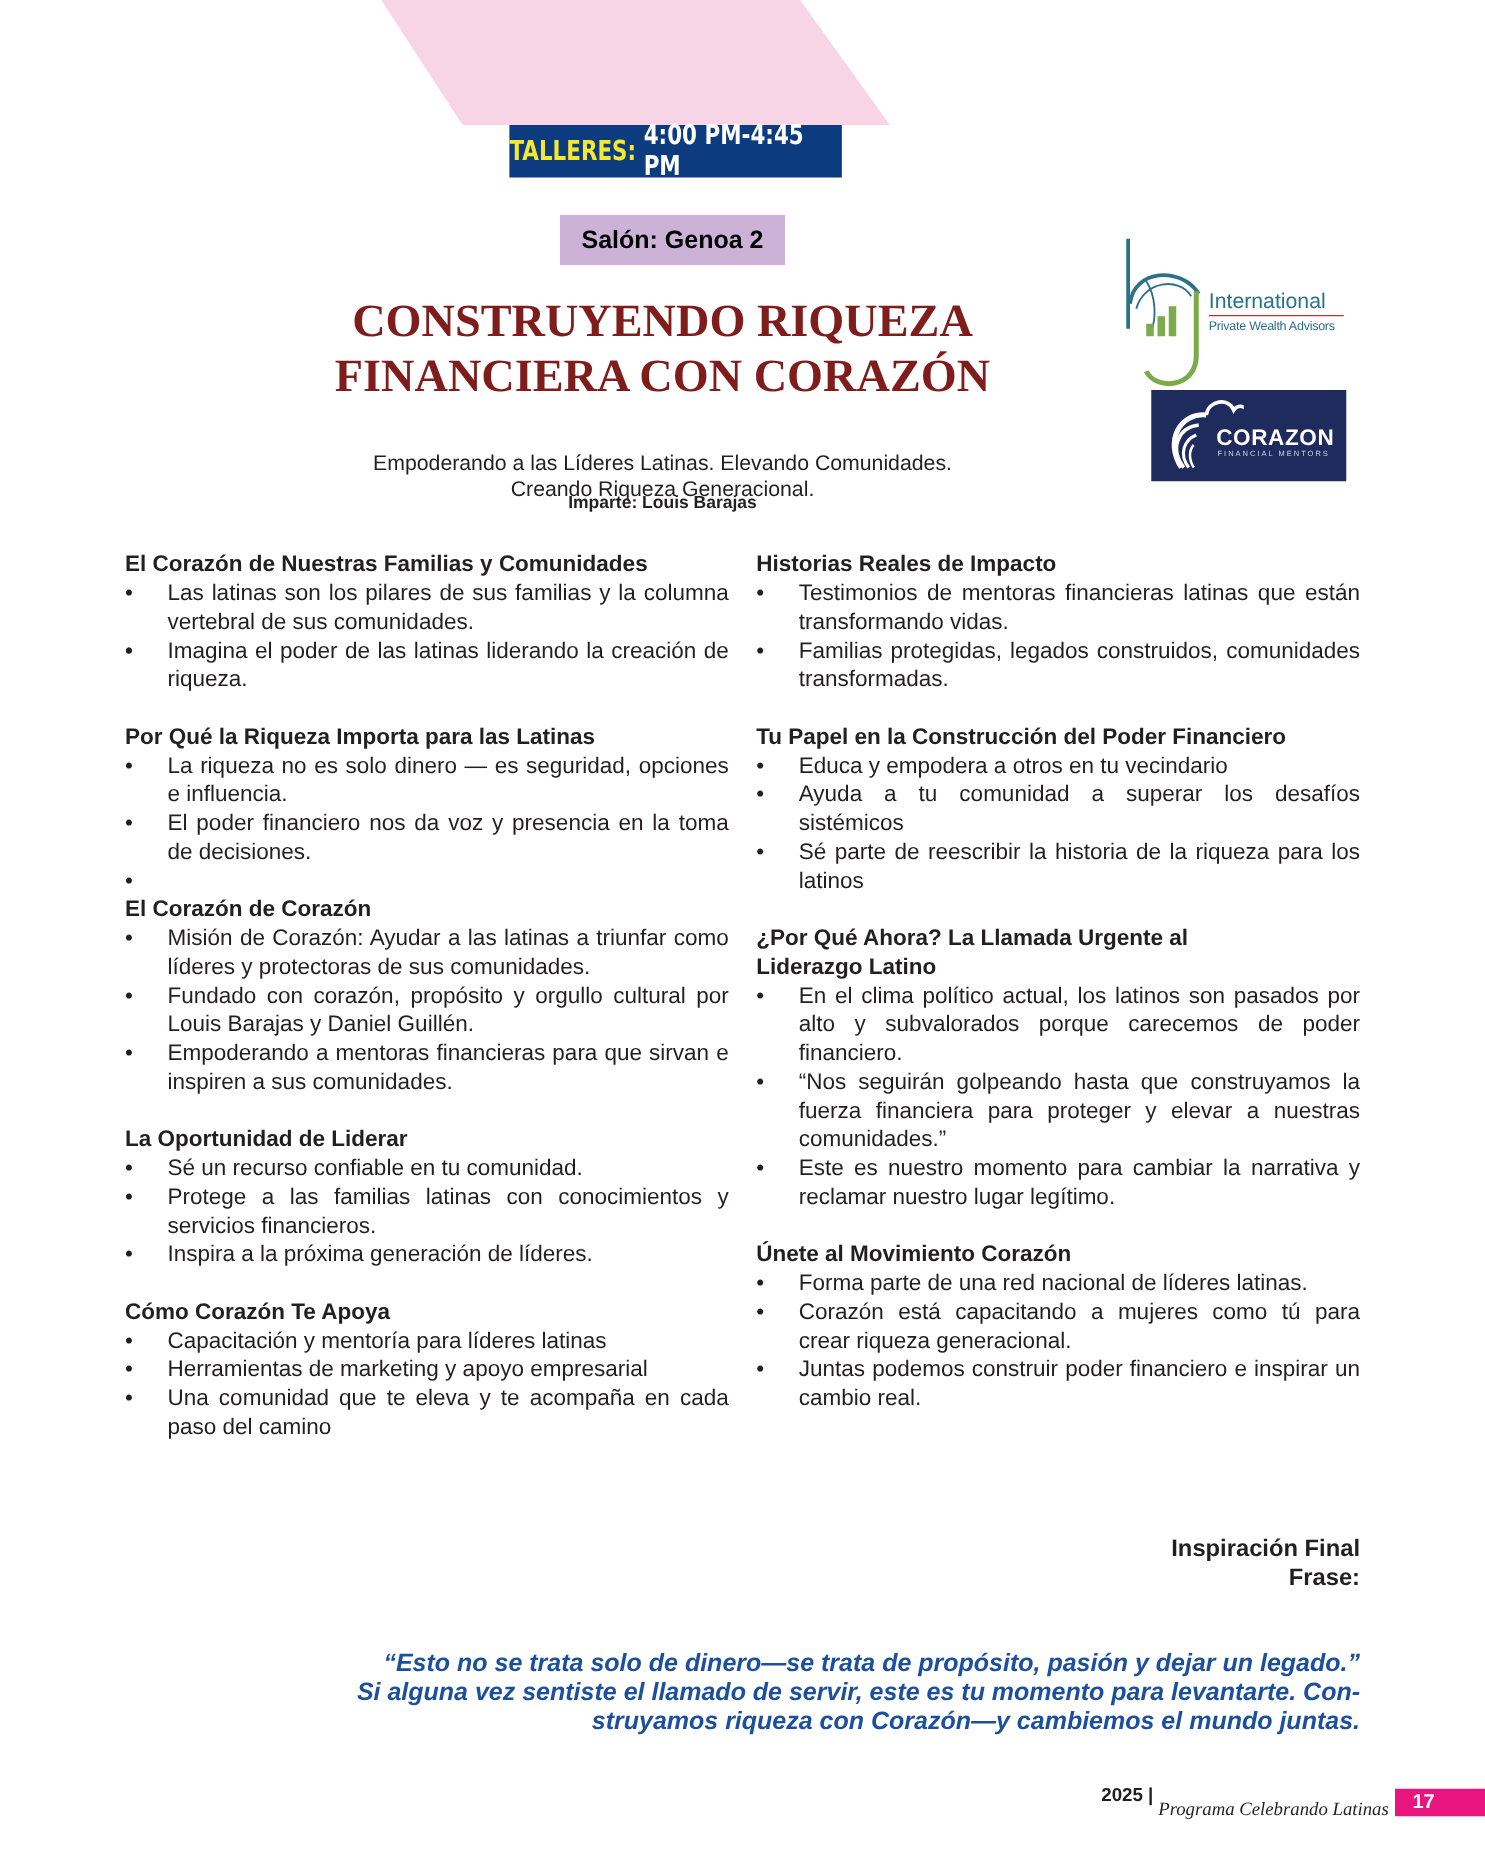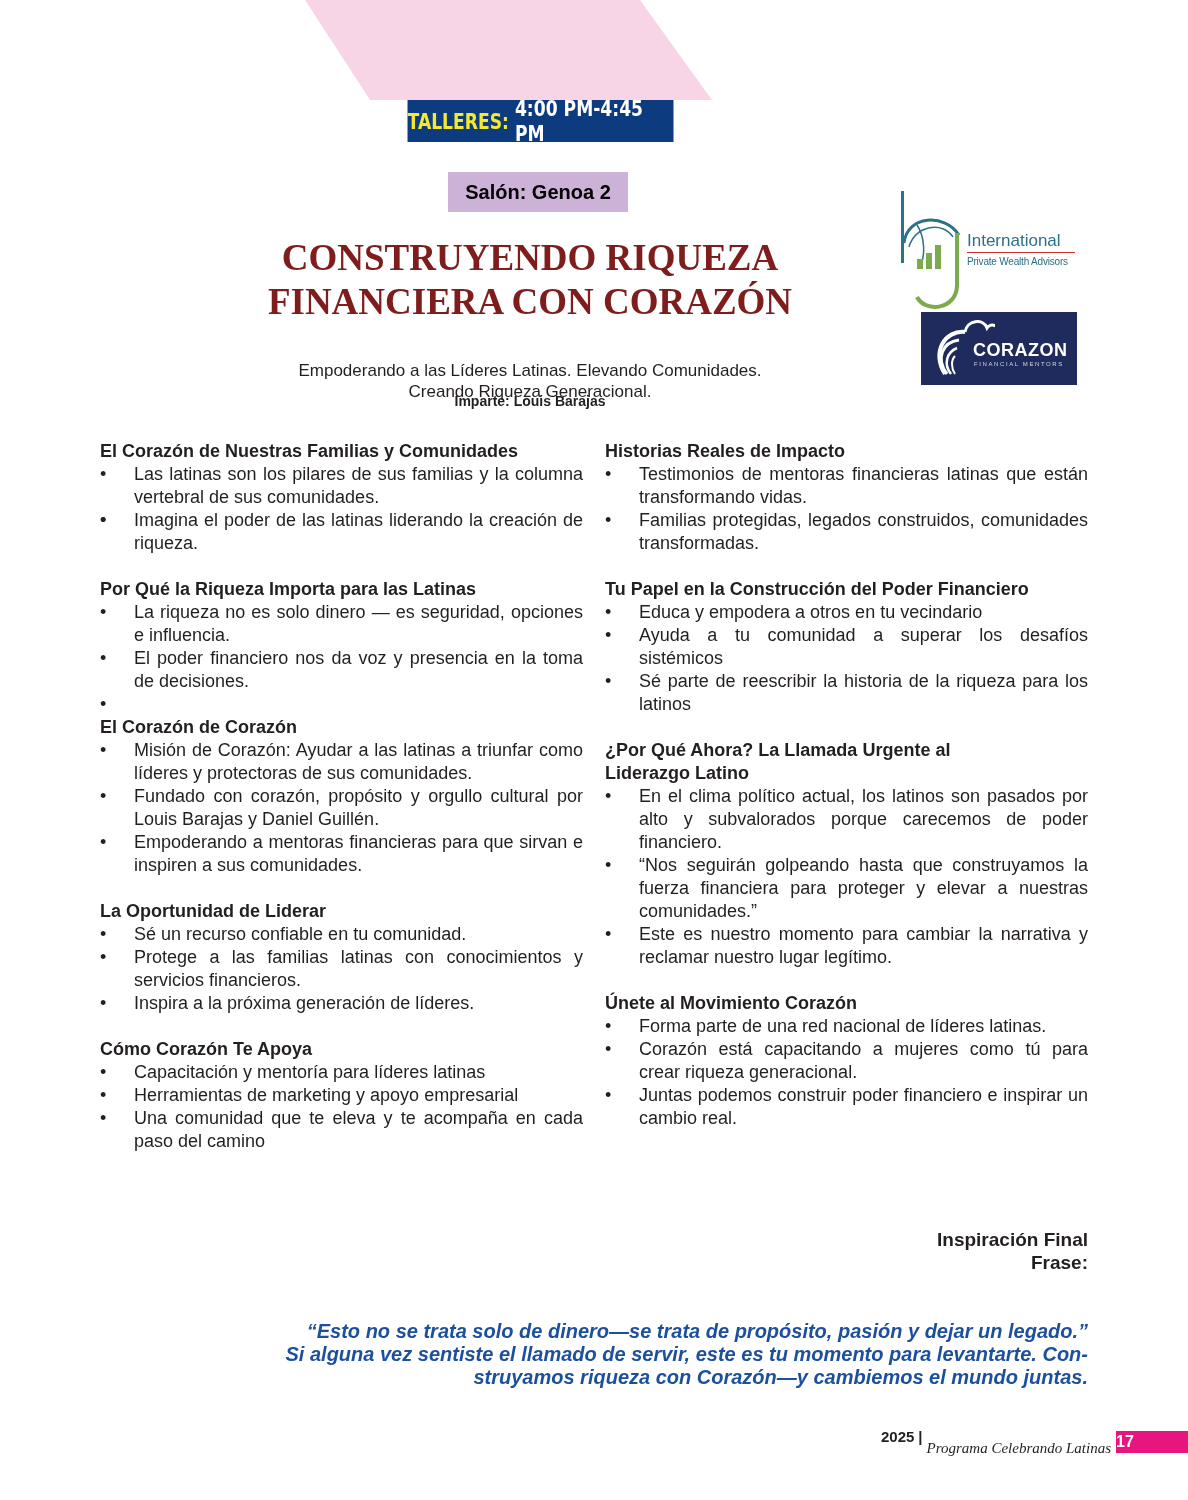--- a/index.html
+++ b/index.html
@@ -53,21 +53,21 @@
       font-family: "Liberation Sans", sans-serif; }
 
     .quote { position: absolute; left: 220px; top: 1320px; width: 868px; text-align: right;
       font-style: italic; font-weight: bold; font-size: 20px; line-height: 23px; color: #1c4f9c; }
 
     .footer { position: absolute; top: 1425px; right: 0; height: 22px; display: flex; align-items: center; }
     .footer .year { font-weight: bold; font-size: 15px; color: #231f20; }
     .footer .sep { font-weight: bold; font-size: 15px; color: #231f20; margin: 0 4px; }
     .footer .pub { font-family: "Liberation Serif", serif; font-style: italic; font-size: 15px; color: #231f20; margin-right: 5px; margin-top: 24px; }
     .footer .page { background: #e8157f; color: #fff; font-weight: bold; font-size: 16px;
-      width: 72px; height: 22px; display: flex; align-items: center; box-sizing: border-box; margin-top: 12px; }
+      width: 72px; height: 22px; display: flex; align-items: center; padding-left: 14px; box-sizing: border-box; margin-top: 12px; }
   </style>
 </head>
 <body>
 
 <svg class="pink-band" viewBox="0 0 1188 110" width="1188" height="110">
   <polygon points="305,0 640,0 712,100 370,100" fill="#f8d5e6"></polygon>
 </svg>
 
 <div class="time-banner">
   <span class="label">TALLERES:</span>&nbsp;<span class="time">4:00 PM-4:45 PM</span>

